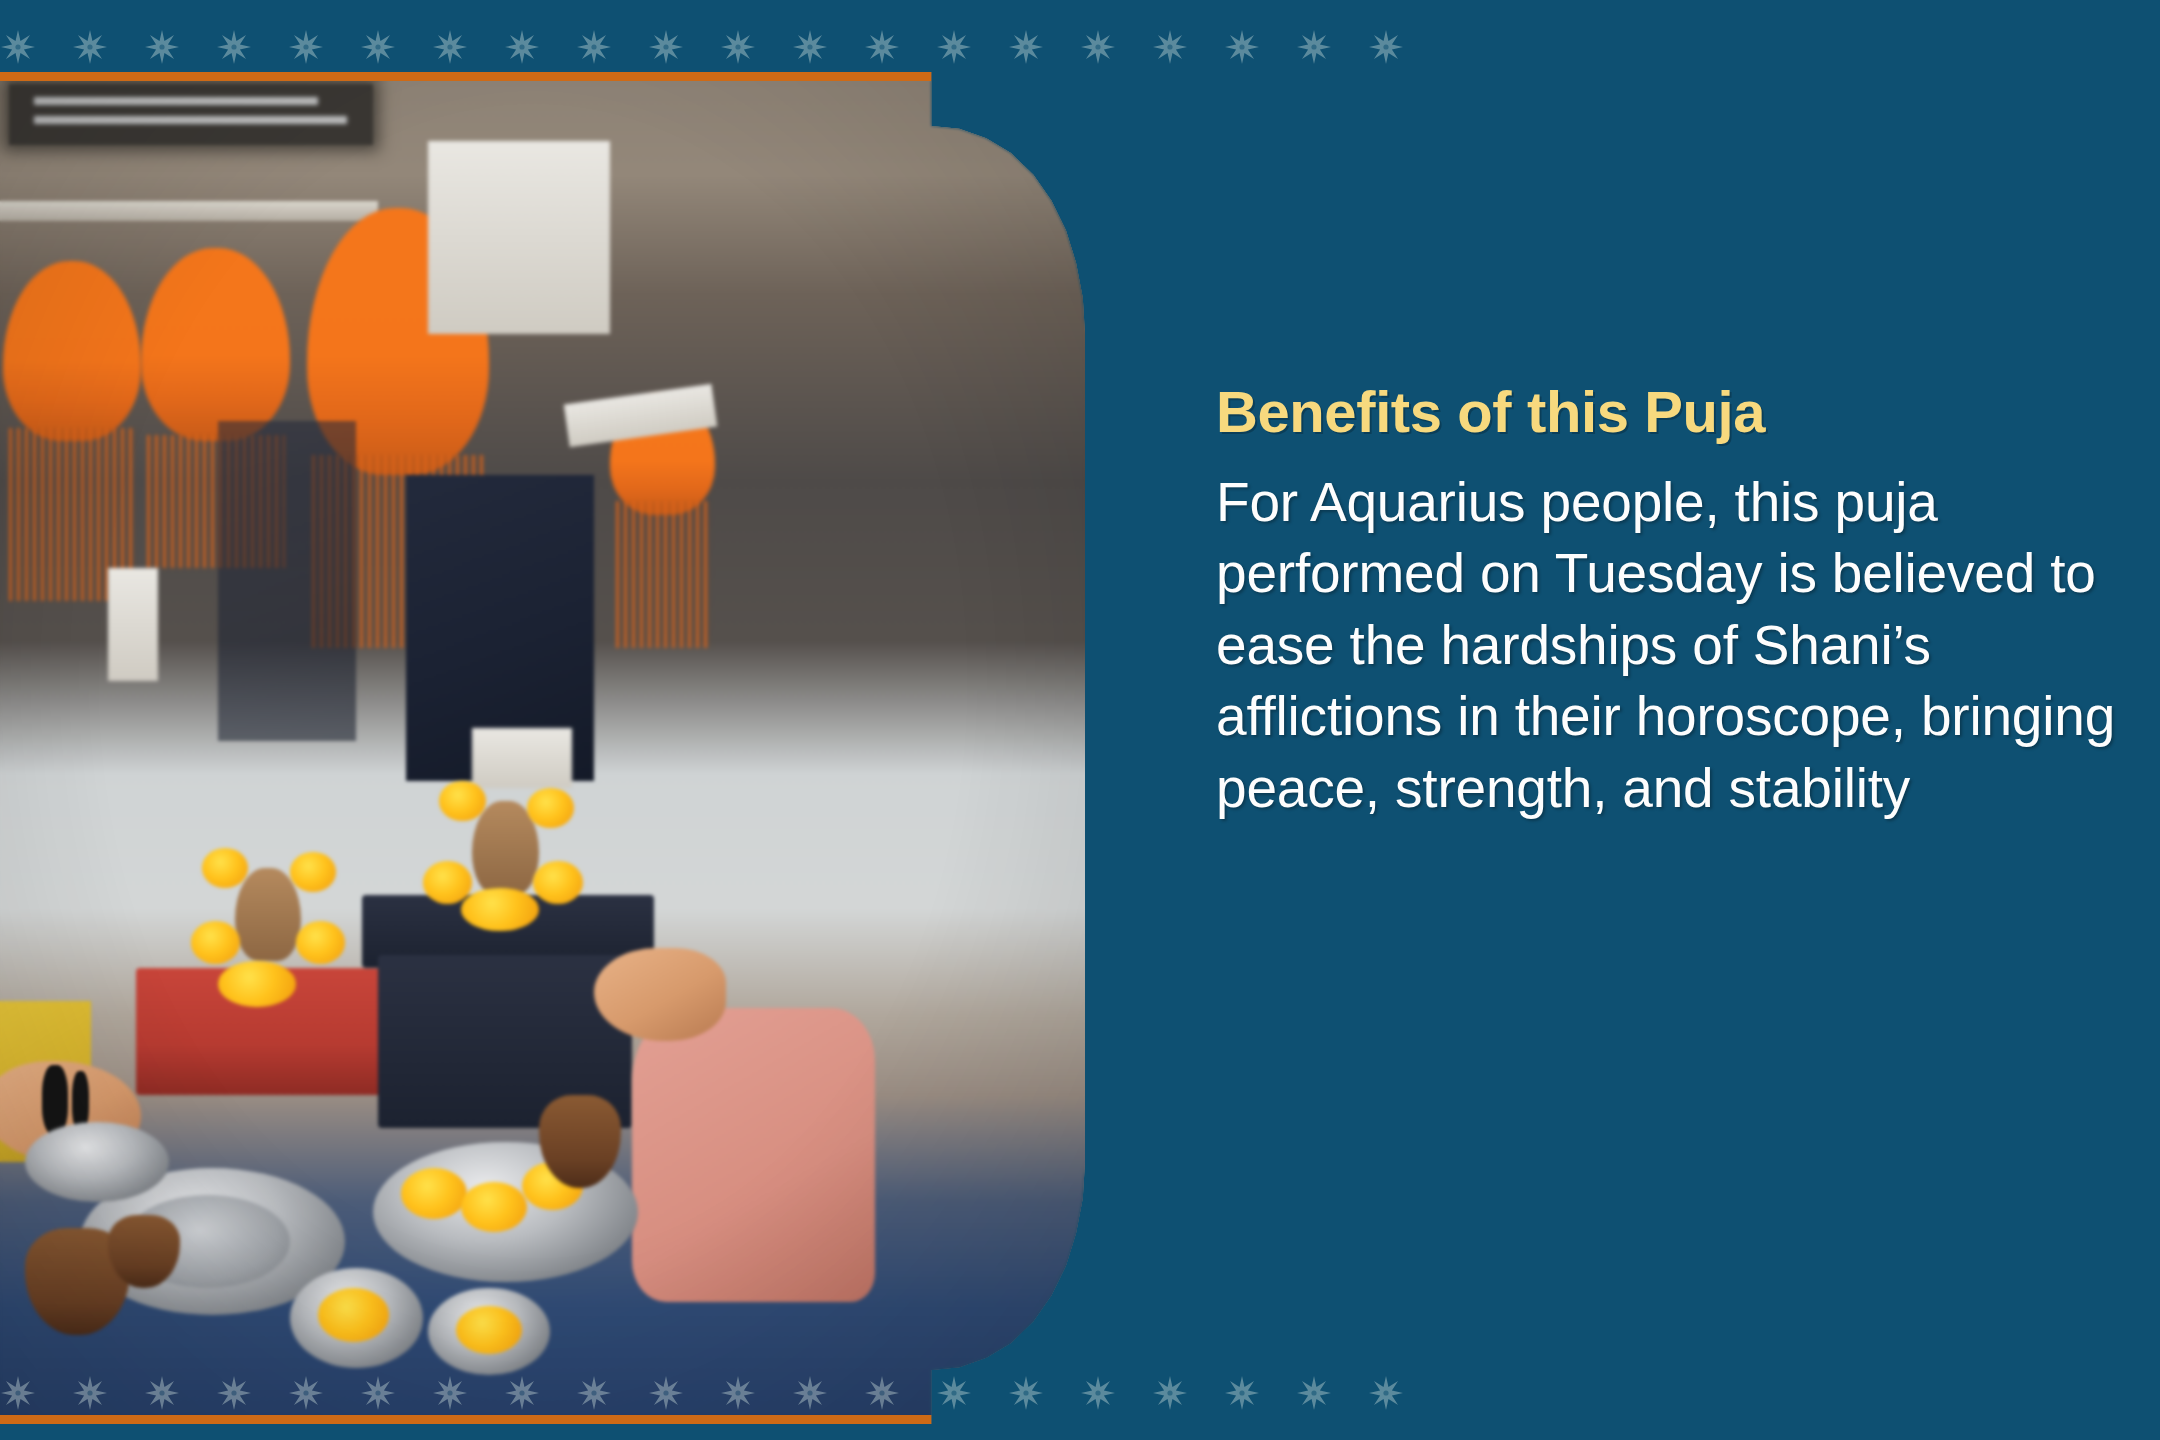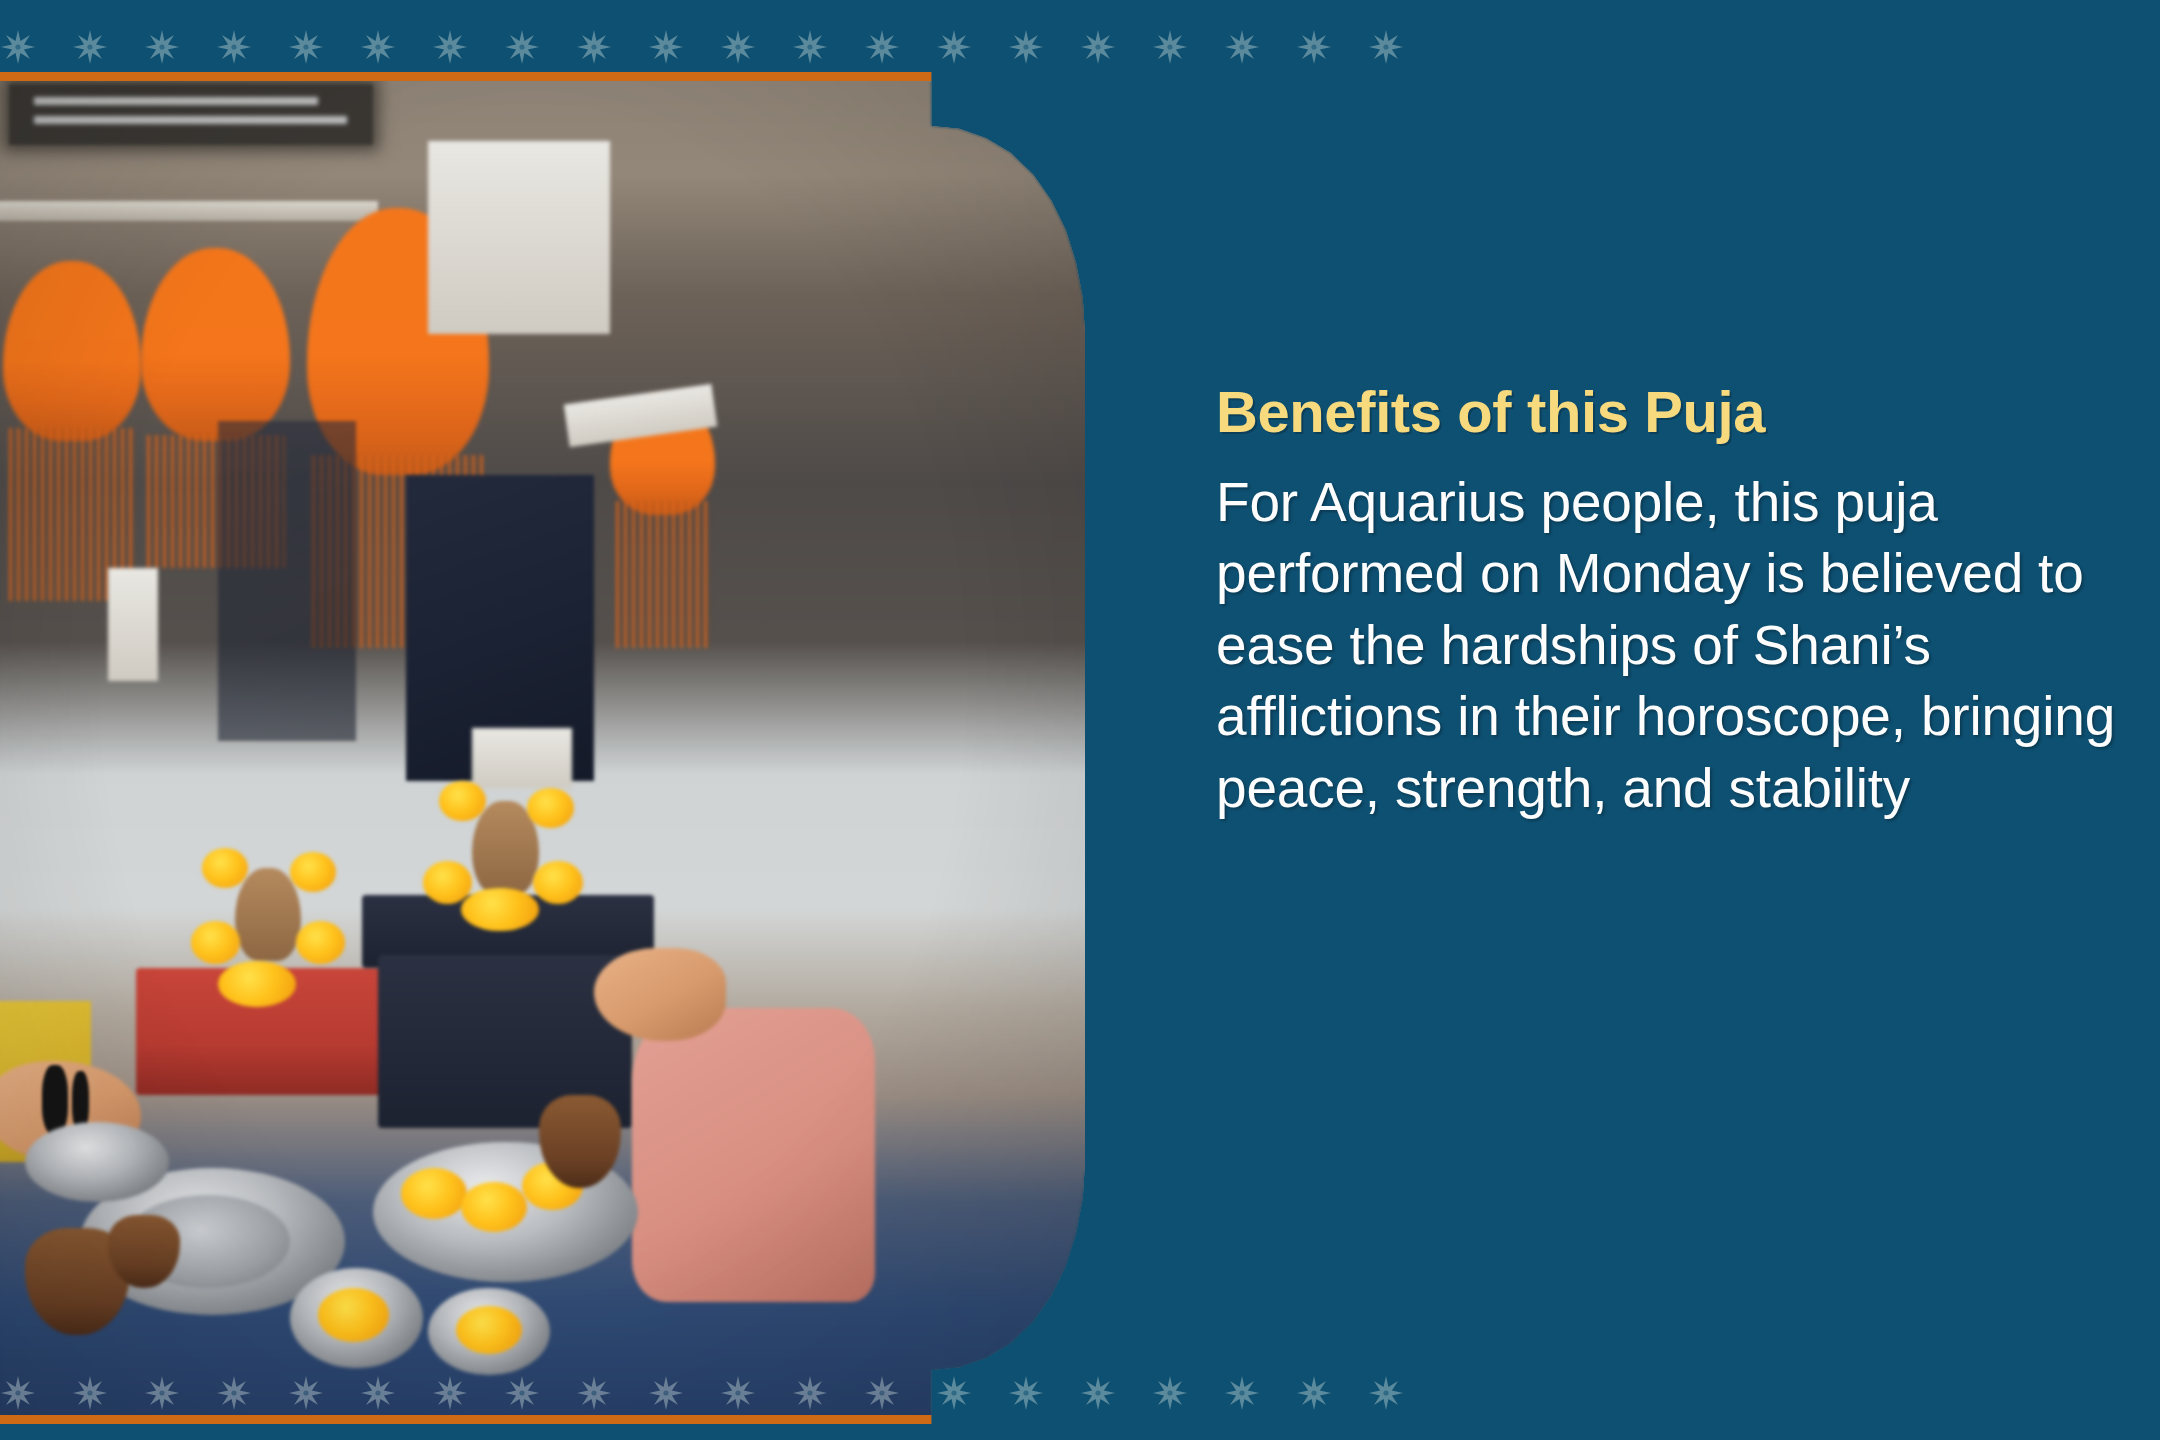--- a/index.html
+++ b/index.html
@@ -440,21 +440,21 @@
       <div class="ph-layer marigold" style="left:30.5%; top:90.5%; width:6.5%; height:4.0%;"></div>
       <div class="ph-layer thali" style="left:40.5%; top:90.5%; width:11%;  height:6.5%;"></div>
       <div class="ph-layer marigold" style="left:43.0%; top:91.8%; width:6.0%; height:3.6%;"></div>
 
       <div id="photo-soften"></div>
     </div>
   </div>
 
   <div id="text-col">
     <h1 id="puja-title">Benefits of this Puja</h1>
-    <p id="puja-body">For Aquarius people, this puja performed on Monday is believed to ease the hardships of Shani’s afflictions in their horoscope, bringing peace, strength, and stability</p>
+    <p id="puja-body">For Aquarius people, this puja performed on Tuesday is believed to ease the hardships of Shani’s afflictions in their horoscope, bringing peace, strength, and stability</p>
   </div>
 
   <div class="star-band bottom">
       <span class="star">
         <svg viewBox="0 0 36 36" aria-hidden="true">
           <polygon points="18.00,1.00 20.45,12.09 30.02,5.98 23.91,15.55 35.00,18.00 23.91,20.45 30.02,30.02 20.45,23.91 18.00,35.00 15.55,23.91 5.98,30.02 12.09,20.45 1.00,18.00 12.09,15.55 5.98,5.98 15.55,12.09" fill="#CFE2DE"></polygon>
           <circle cx="18" cy="18" r="2.6" fill="#0E5072" opacity="0.55"></circle>
         </svg>
       </span>
       <span class="star">

